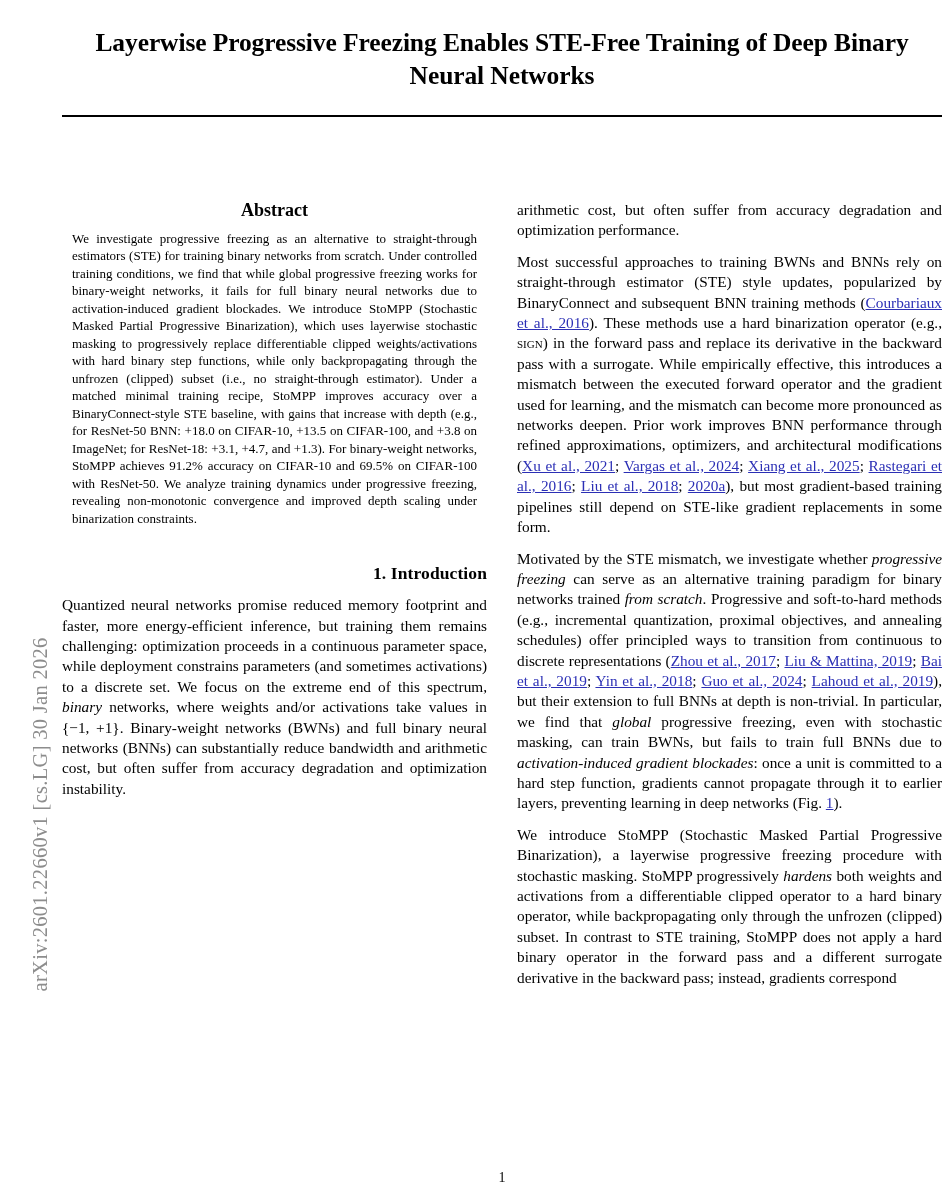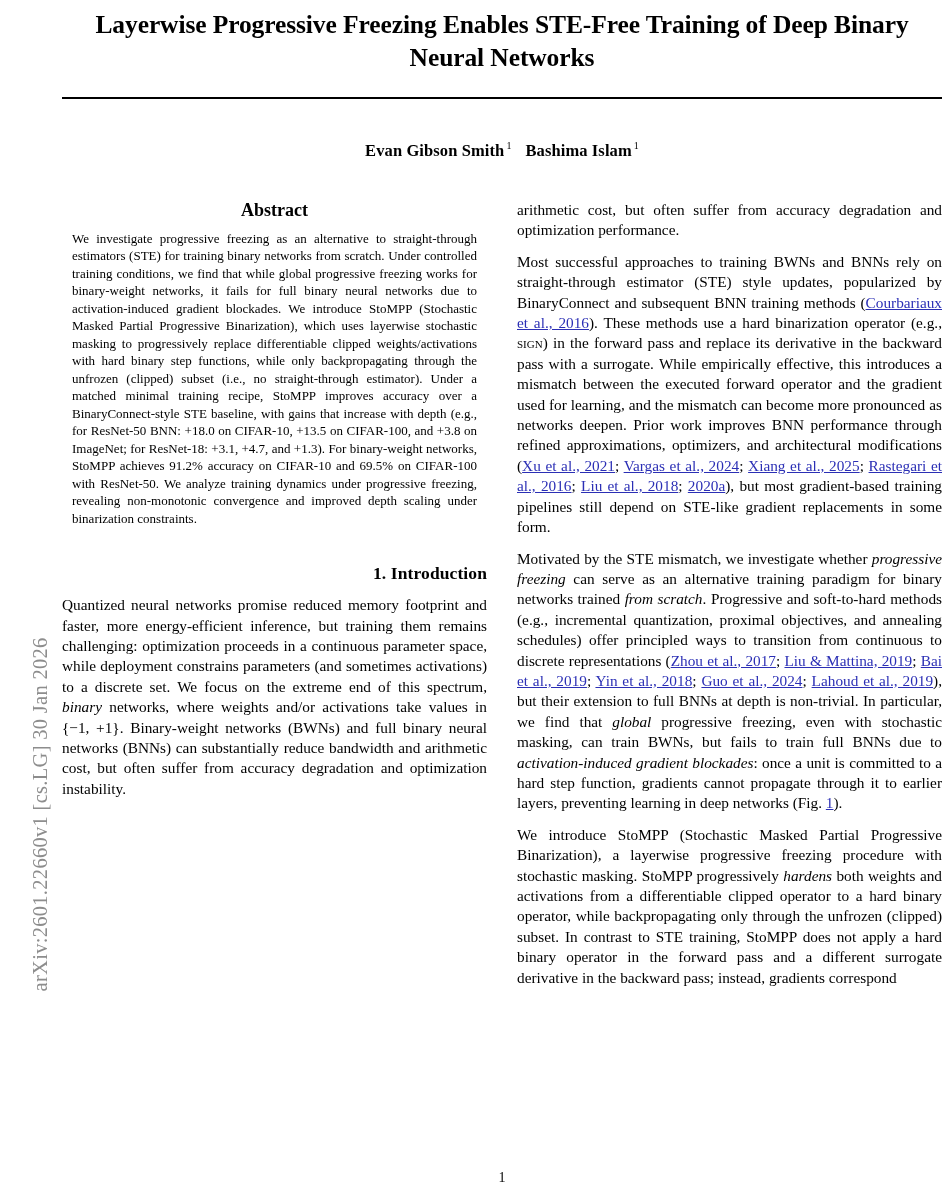--- a/index.html
+++ b/index.html
@@ -42,21 +42,21 @@
   
   #page {
     position: absolute;
     left: 62px;
     top: 0;
     width: 880px;
     height: 1200px;
   }
 
   #title-block {
-    padding-top: 8px;
+    padding-top: 26px;
   }
   #paper-title {
     font-size: 25.5px;
     font-weight: bold;
     line-height: 1.30;
     text-align: center;
     margin: 0 14px;
     letter-spacing: -0.1px;
   }
   #title-rule {
@@ -149,23 +149,20 @@
   <div class="vtext">arXiv:2601.22660v1  [cs.LG]  30 Jan 2026</div>
 </div>
 
 <div id="page">
 
   <div id="title-block">
     <h1 id="paper-title">Layerwise Progressive Freezing Enables STE-Free Training of Deep Binary Neural Networks</h1>
     <hr id="title-rule">
   </div>
 
-  <div id="authors">
-    <span>Evan Gibson Smith</span><span class="affil-mark">1</span><span class="author-gap"></span><span>Bashima Islam</span><span class="affil-mark">1</span>
-  </div>
 
   <div id="columns">
 
     <div class="col" id="left-column">
 
       <h2 id="abstract-head">Abstract</h2>
       <div class="abstract-body">We investigate progressive freezing as an alternative to straight-through estimators (STE) for training binary networks from scratch. Under controlled training conditions, we find that while global progressive freezing works for binary-weight networks, it fails for full binary neural networks due to activation-induced gradient blockades. We introduce StoMPP (Stochastic Masked Partial Progressive Binarization), which uses layerwise stochastic masking to progressively replace differentiable clipped weights/activations with hard binary step functions, while only backpropagating through the unfrozen (clipped) subset (i.e., no straight-through estimator). Under a matched minimal training recipe, StoMPP improves accuracy over a BinaryConnect-style STE baseline, with gains that increase with depth (e.g., for ResNet-50 BNN: +18.0 on CIFAR-10, +13.5 on CIFAR-100, and +3.8 on ImageNet; for ResNet-18: +3.1, +4.7, and +1.3). For binary-weight networks, StoMPP achieves 91.2% accuracy on CIFAR-10 and 69.5% on CIFAR-100 with ResNet-50. We analyze training dynamics under progressive freezing, revealing non-monotonic convergence and improved depth scaling under binarization constraints.</div>
 
       <div class="sec-intro">
         <h2 class="section-head">1. Introduction</h2>

